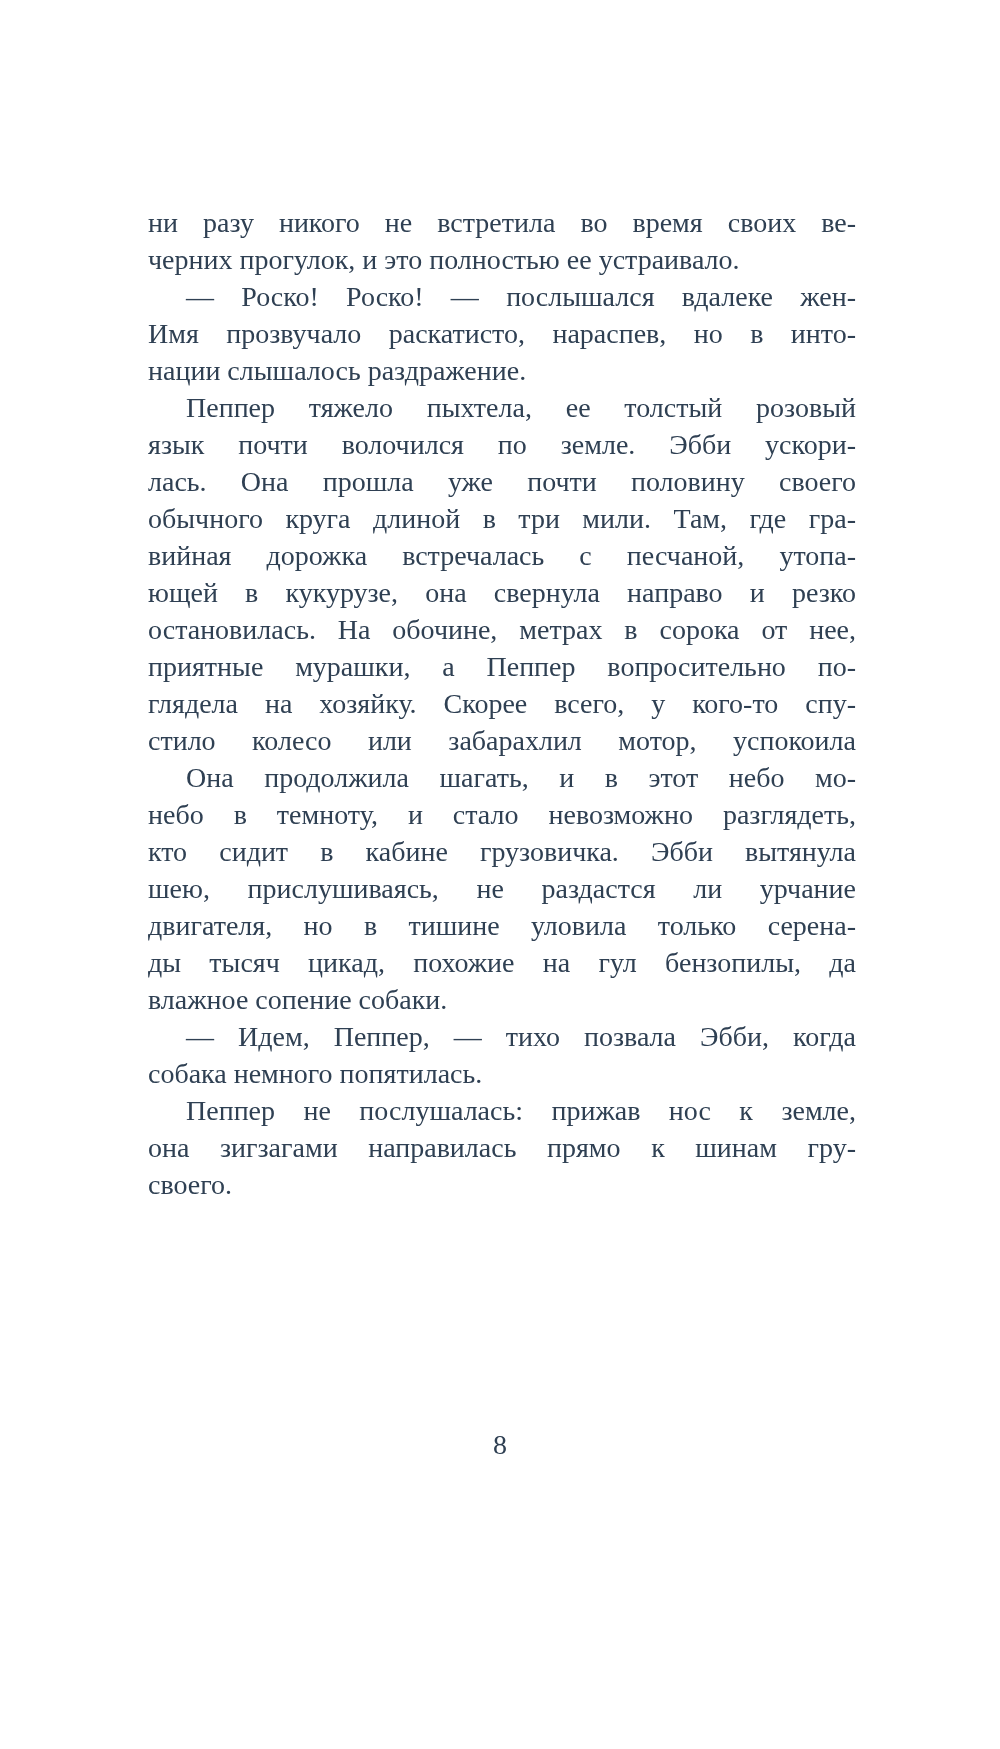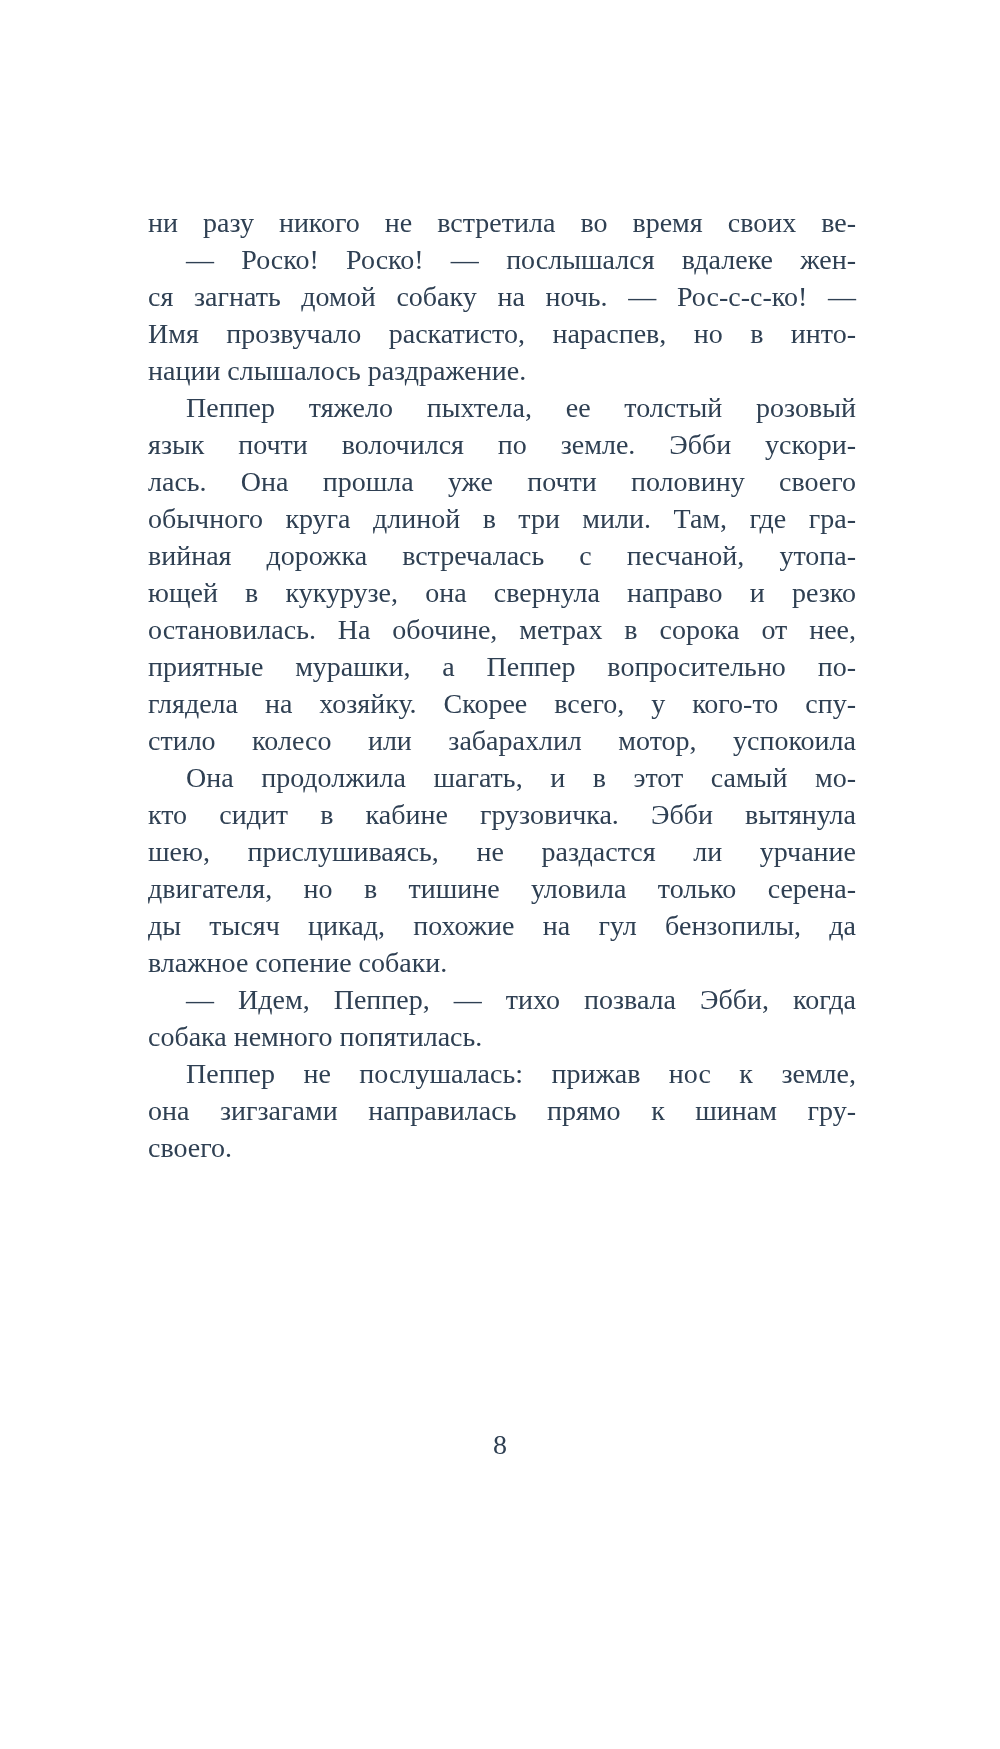--- a/index.html
+++ b/index.html
@@ -45,35 +45,36 @@
     font-size: 28px;
     line-height: 37px;
   }
 </style>
 </head>
 <body>
 
 <div class="page">
   <div class="text-block">
       <div class="line">ни разу никого не встретила во время своих ве-</div>
+      <div class="line last">черних прогулок, и это полностью ее устраивало.</div>
       <div class="line indent">— Роско! Роско! — послышался вдалеке жен-</div>
-      <div class="line">ся загнать домой собаку на ночь. — Рос-с-с-ко! —</div>
       <div class="line">Имя прозвучало раскатисто, нараспев, но в инто-</div>
       <div class="line last">нации слышалось раздражение.</div>
       <div class="line indent">Пеппер тяжело пыхтела, ее толстый розовый</div>
       <div class="line">язык почти волочился по земле. Эбби ускори-</div>
       <div class="line">лась. Она прошла уже почти половину своего</div>
       <div class="line">обычного круга длиной в три мили. Там, где гра-</div>
       <div class="line">вийная дорожка встречалась с песчаной, утопа-</div>
       <div class="line">ющей в кукурузе, она свернула направо и резко</div>
       <div class="line">остановилась. На обочине, метрах в сорока от нее,</div>
       <div class="line">приятные мурашки, а Пеппер вопросительно по-</div>
       <div class="line">глядела на хозяйку. Скорее всего, у кого-то спу-</div>
       <div class="line">стило колесо или забарахлил мотор, успокоила</div>
-      <div class="line indent">Она продолжила шагать, и в этот самый мо-</div>
+      <div class="line indent">Она продолжила шагать, и в этот небо мо-</div>
+      <div class="line">небо в темноту, и стало невозможно разглядеть,</div>
       <div class="line">кто сидит в кабине грузовичка. Эбби вытянула</div>
       <div class="line">шею, прислушиваясь, не раздастся ли урчание</div>
       <div class="line">двигателя, но в тишине уловила только серена-</div>
       <div class="line">ды тысяч цикад, похожие на гул бензопилы, да</div>
       <div class="line last">влажное сопение собаки.</div>
       <div class="line indent">— Идем, Пеппер, — тихо позвала Эбби, когда</div>
       <div class="line last">собака немного попятилась.</div>
       <div class="line indent">Пеппер не послушалась: прижав нос к земле,</div>
       <div class="line">она зигзагами направилась прямо к шинам гру-</div>
       <div class="line last">своего.</div>

